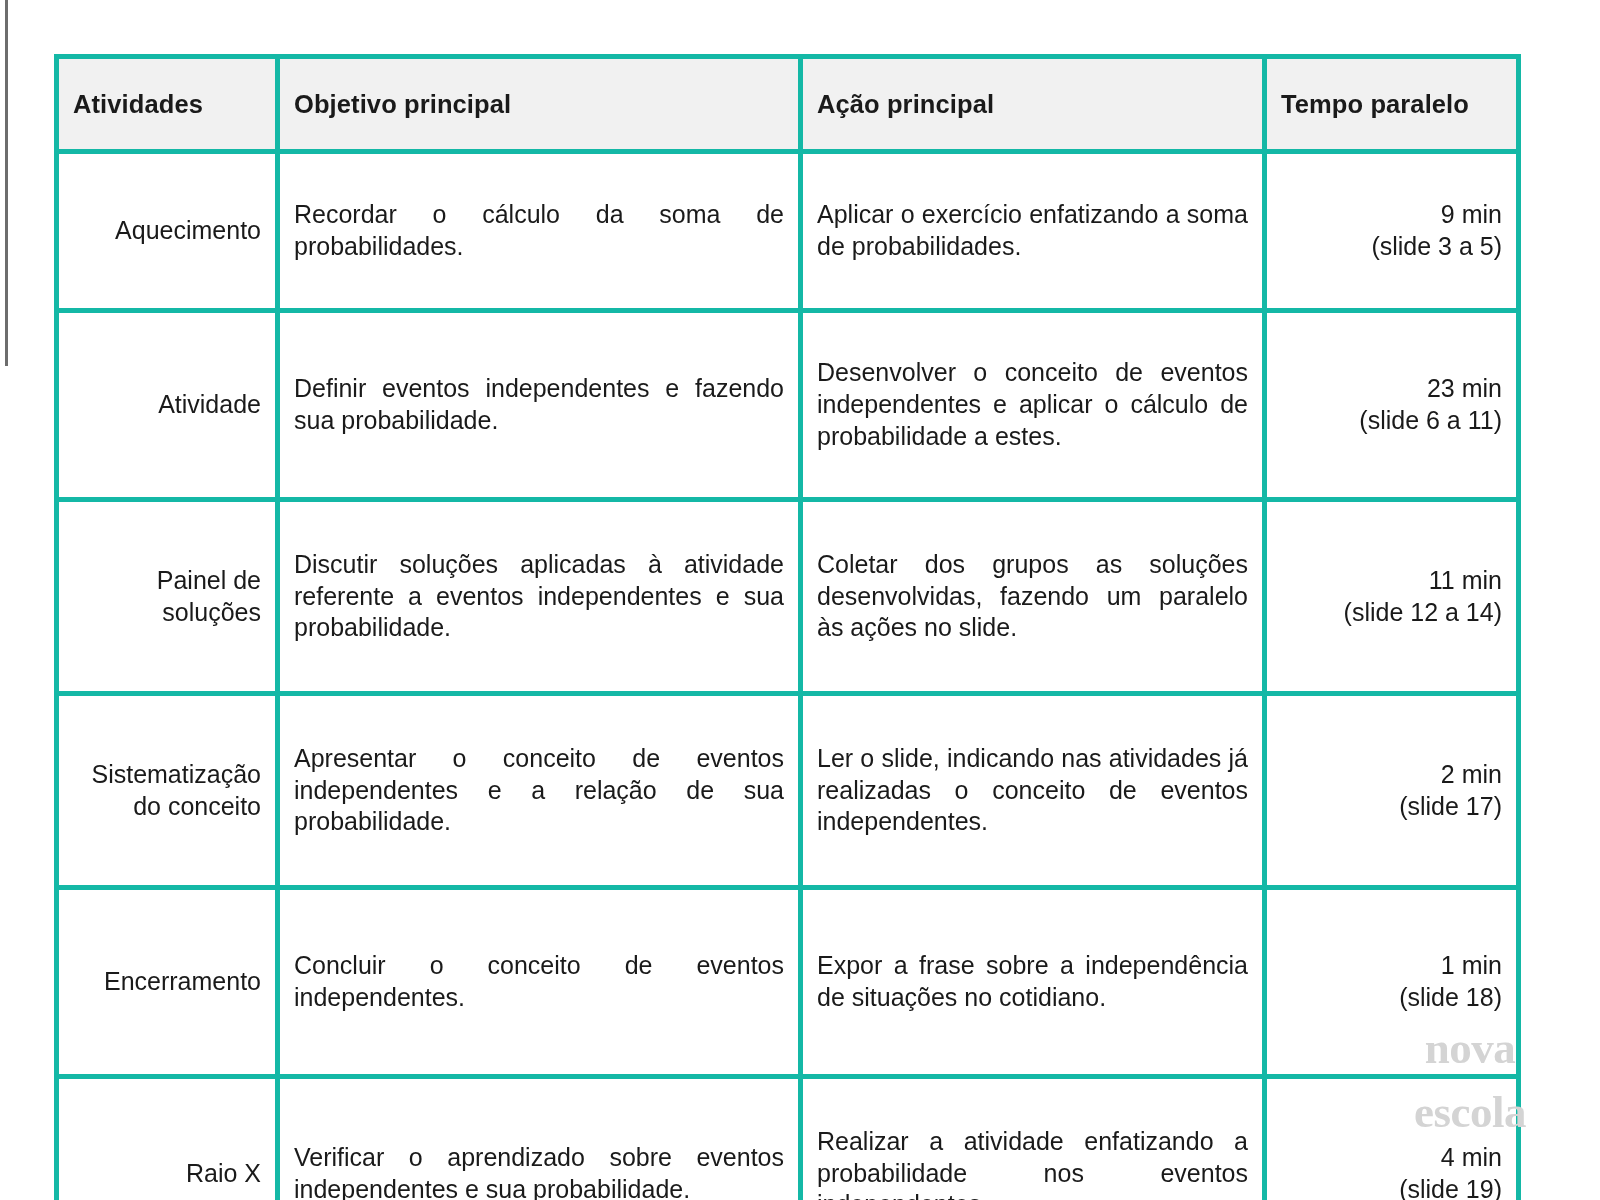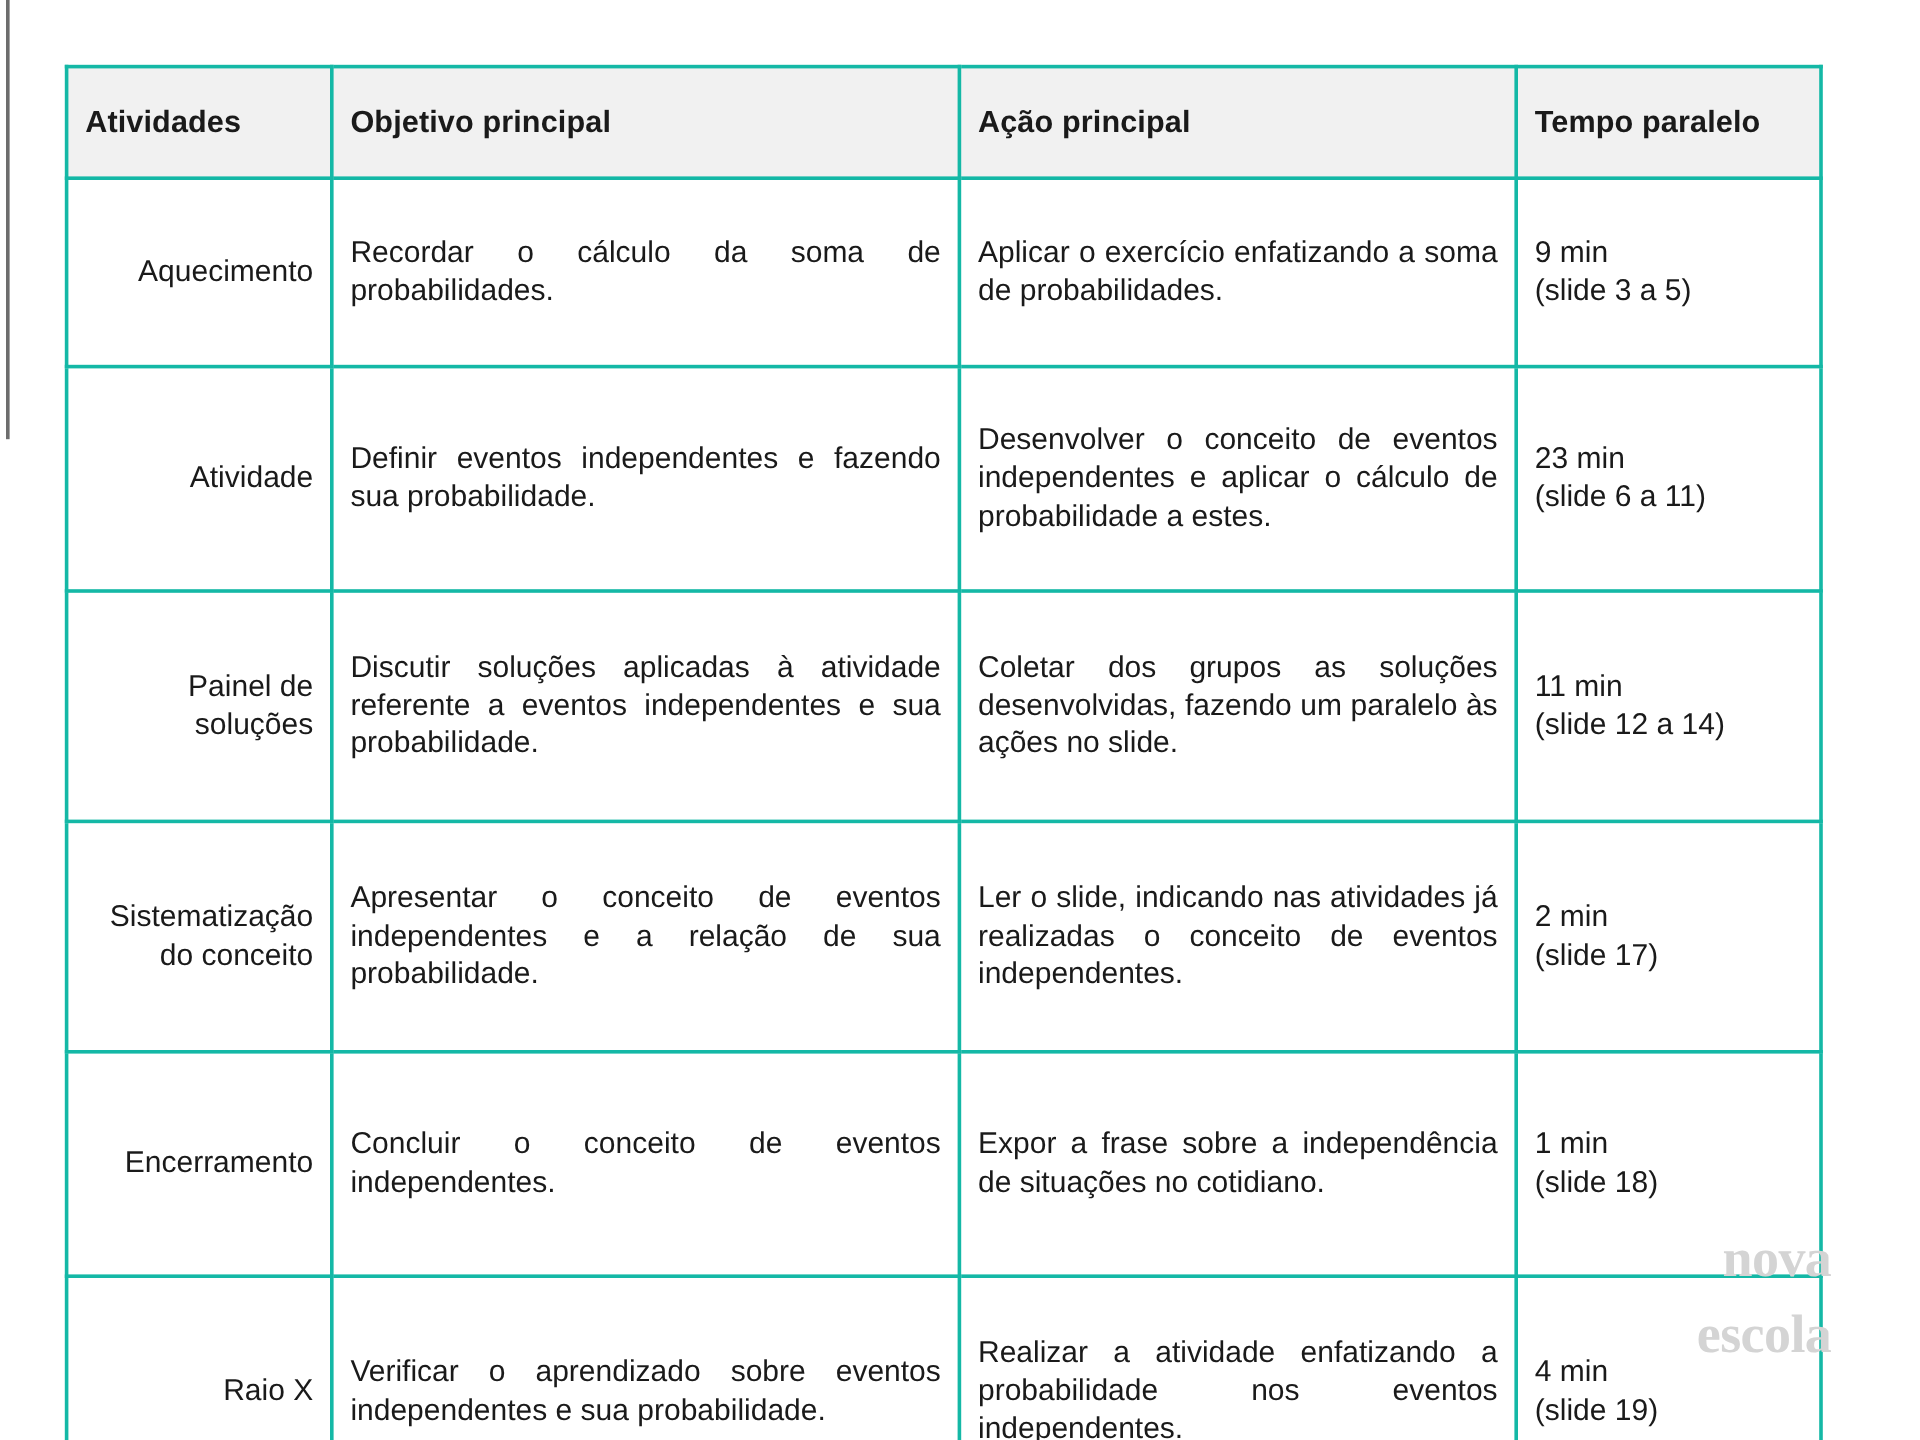--- a/index.html
+++ b/index.html
@@ -44,21 +44,21 @@
     table-layout: fixed;
   }
 
   .plan-table col.c0 { width: 221px; }
   .plan-table col.c1 { width: 523px; }
   .plan-table col.c2 { width: 464px; }
   .plan-table col.c3 { width: 254px; }
 
   .plan-table th,
   .plan-table td {
-    border: 3px solid #14b8a6;
+    border: 5px solid #14b8a6;
     vertical-align: middle;
     padding: 32px 14px;
     font-size: 25px;
     line-height: 1.27;
   }
 
   .plan-table thead th {
     background: #f1f1f1;
     font-weight: bold;
     text-align: left;
@@ -86,40 +86,40 @@
     text-align: justify;
     text-align-last: left;
     padding-left: 16px;
     padding-right: 16px;
     hyphens: none;
     margin-top: 39px;
   }
 
   
   .cell-time {
-    text-align: left;
+    text-align: right;
     padding-left: 14px;
     padding-right: 12px;
     line-height: 1.3;
     white-space: pre-line;
   }
 
   
   tr.r0 td { height: 90px; }
   tr.r1 td { height: 120px; }
   tr.r2 td { height: 125px; }
   tr.r3 td { height: 125px; }
   tr.r4 td { height: 120px; }
   tr.r5 td { height: 125px; }
 
   .brand-logo {
     position: absolute;
     right: 74px;
     bottom: 66px;
-    text-align: right;
+    text-align: center;
     color: #d4d4d4;
     font-family: "Liberation Serif", "DejaVu Serif", serif;
     font-weight: bold;
     font-size: 45px;
     line-height: 0.96;
     letter-spacing: -0.5px;
     user-select: none;
   }
   .brand-logo .brand-line-1 { display: block; }
   .brand-logo .brand-line-2 { display: block; margin-top: 21px; }

